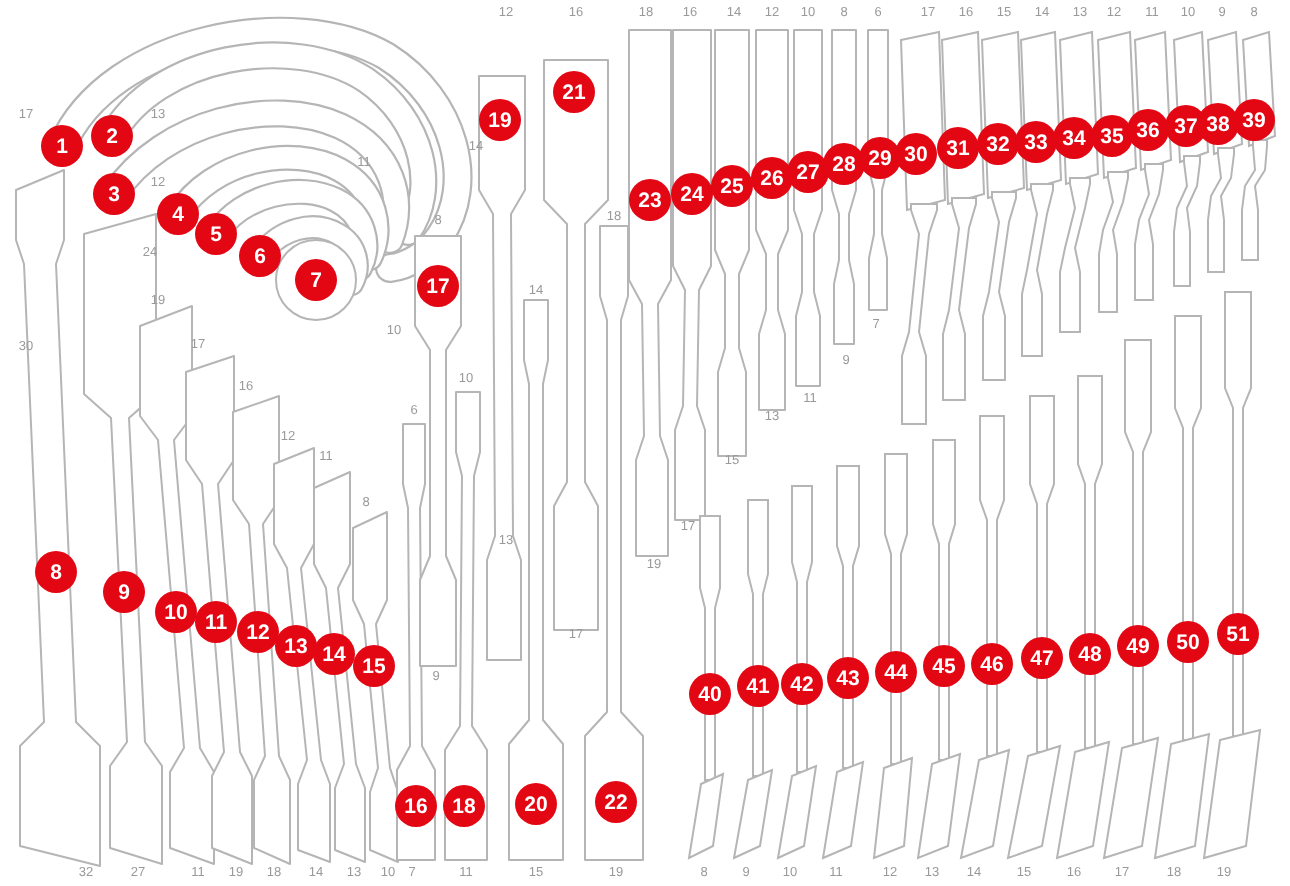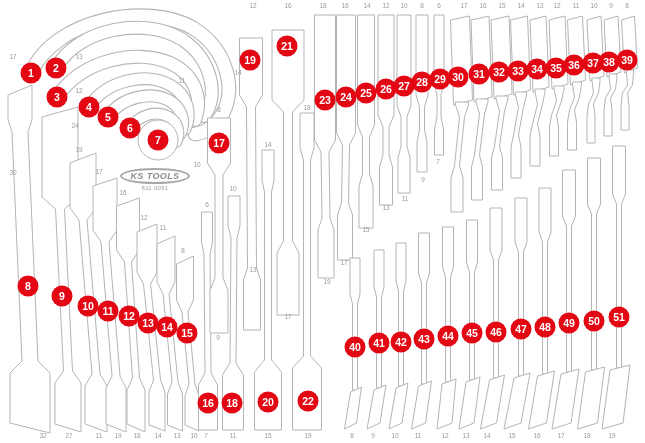--- a/index.html
+++ b/index.html
@@ -366,17 +366,13 @@
       </g>
       <g>
         <circle cx="594" cy="321" r="10.5" fill="#e30613"></circle>
         <text x="594" y="321" dy="3.6" text-anchor="middle" fill="#ffffff" font-size="10.5" font-weight="bold" font-family="&quot;Liberation Sans&quot;,sans-serif">50</text>
       </g>
       <g>
         <circle cx="619" cy="317" r="10.5" fill="#e30613"></circle>
         <text x="619" y="317" dy="3.6" text-anchor="middle" fill="#ffffff" font-size="10.5" font-weight="bold" font-family="&quot;Liberation Sans&quot;,sans-serif">51</text>
       </g>
     </svg>
-  <div class="logo">
-    <div class="oval">KS TOOLS</div>
-    <div class="model">811.0051</div>
-  </div>
 </div>
 
 </body></html>

